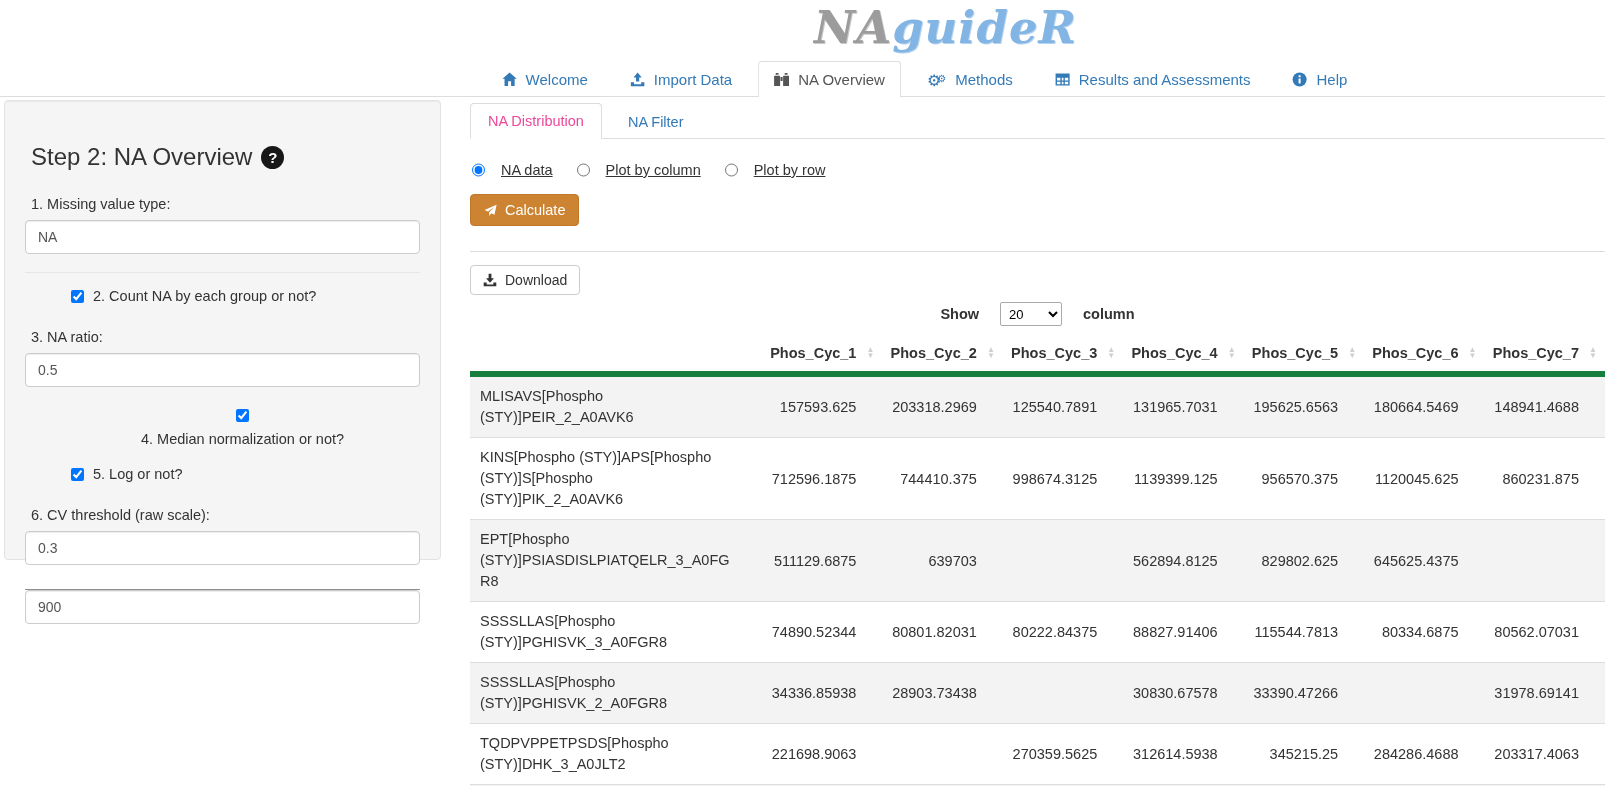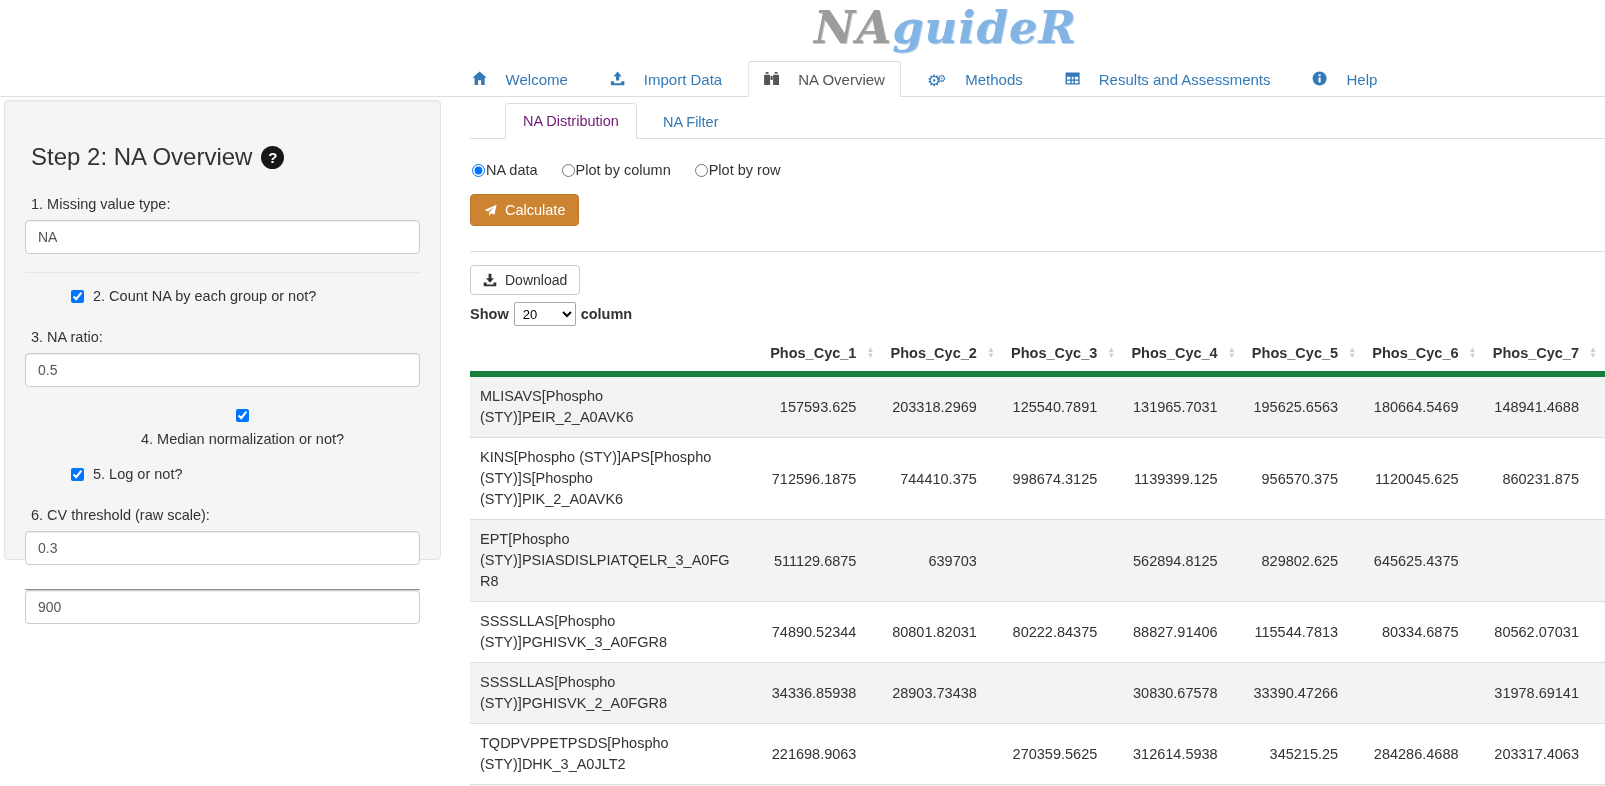--- a/index.html
+++ b/index.html
@@ -21,21 +21,21 @@
     font-size:45px; line-height:52px; letter-spacing:1px; white-space:nowrap;
   }
   .logo .gray { color:#9c9c9c; text-shadow:1px 1px 0 #c9c9c9; }
   .logo .blue { color:#82b4e4; text-shadow:1px 1px 0 #b7d3ee; }
   .navtabs {
     position:absolute; bottom:0; left:50%;
     transform:translateX(-50%) translateX(122px);
     display:flex; align-items:flex-end; z-index:2; white-space:nowrap;
   }
   .navtab {
-    display:inline-flex; align-items:flex-start; gap:19px;
+    display:inline-flex; align-items:center; gap:9px;
     padding:9px 15px; margin:0 5px; color:#337ab7; font-size:15px;
     border:1px solid transparent; border-bottom:none; border-radius:4px 4px 0 0;
     cursor:pointer;
   }
   .navtab.active { background:#fff; border-color:#ddd; color:#555;
     position:relative; }
   .navtab.active::after{ content:""; position:absolute; left:0; right:0; bottom:-1px; height:1px; background:#fff; }
   .icon-svg { width:15px; height:15px; display:inline-block; flex:none; }
   .gear-glyph { font-size:16px; line-height:15px; }
   .gear-small { font-size:10px; margin-left:-4px; vertical-align:4px; }
@@ -67,42 +67,42 @@
   .cb-gap { margin-top:22px;flex-direction:column; }
 
   
   .main { position:absolute; left:470px; top:102px; right:0; }
   .subtabs { display:flex; align-items:flex-end; border-bottom:1px solid #ddd; height:37px; }
   .subtab {
     display:inline-block; padding:9px 17px; color:#337ab7; font-size:14.5px;
     border:1px solid transparent; border-bottom:none; border-radius:4px 4px 0 0;
     margin-bottom:-1px; cursor:pointer;
   }
-  .subtab.active { background:#fff; border-color:#ddd; color:#701a75; border-bottom:1px solid #fff;margin-left:35px; }
+  .subtab.active { background:#fff; border-color:#ddd; color:#ec4899; border-bottom:1px solid #fff; }
   .subtab + .subtab { margin-left:8px; }
 
   .radio-row { display:flex; align-items:center; gap:24px; margin:23px 0 0 2px; }
-  .radio-opt { display:inline-flex; align-items:center; gap:1px; font-size:14.5px; color:#333; }
+  .radio-opt { display:inline-flex; gap:16px; font-size:14.5px; color:#333;text-decoration:underline; }
   .radio-opt input { margin:0; }
 
   .btn-calc {
     margin-top:16px; display:inline-flex; align-items:center; gap:8px;
     background:#cd8432; border:1px solid #bf7829; color:#fff;
     padding:7px 13px; border-radius:4px; font-size:14.5px; cursor:pointer;
     font-family:"Liberation Sans", sans-serif;
   }
   .main hr.split { border:none; border-top:1px solid #ddd; margin:25px 0 13px 0; }
 
   .btn-download {
     display:inline-flex; align-items:center; gap:8px;
     background:#fff; border:1px solid #ccc; color:#333;
     padding:6px 12px; border-radius:4px; font-size:14px; cursor:pointer;
     font-family:"Liberation Sans", sans-serif;
   }
-  .show-row { margin-top:7px; display:flex; align-items:center; gap:5px; font-weight:bold; font-size:14.5px; }
+  .show-row { margin-top:7px; display:flex; align-items:center; gap:21px; font-weight:bold; font-size:14.5px;justify-content:center; }
   .show-row select {
     height:24px; min-width:62px; border:1px solid #aaa; border-radius:2px;
     font-size:13px; padding:1px 4px; background:#fff;
     font-family:"Liberation Sans", sans-serif;
   }
 
   table.data { width:100%; border-collapse:collapse; margin-top:9px; table-layout:fixed; }
   table.data th {
     font-weight:bold; font-size:14.5px; color:#333; text-align:right;
     padding:10px 26px 10px 8px; border-bottom:6px solid #15803d; position:relative;

